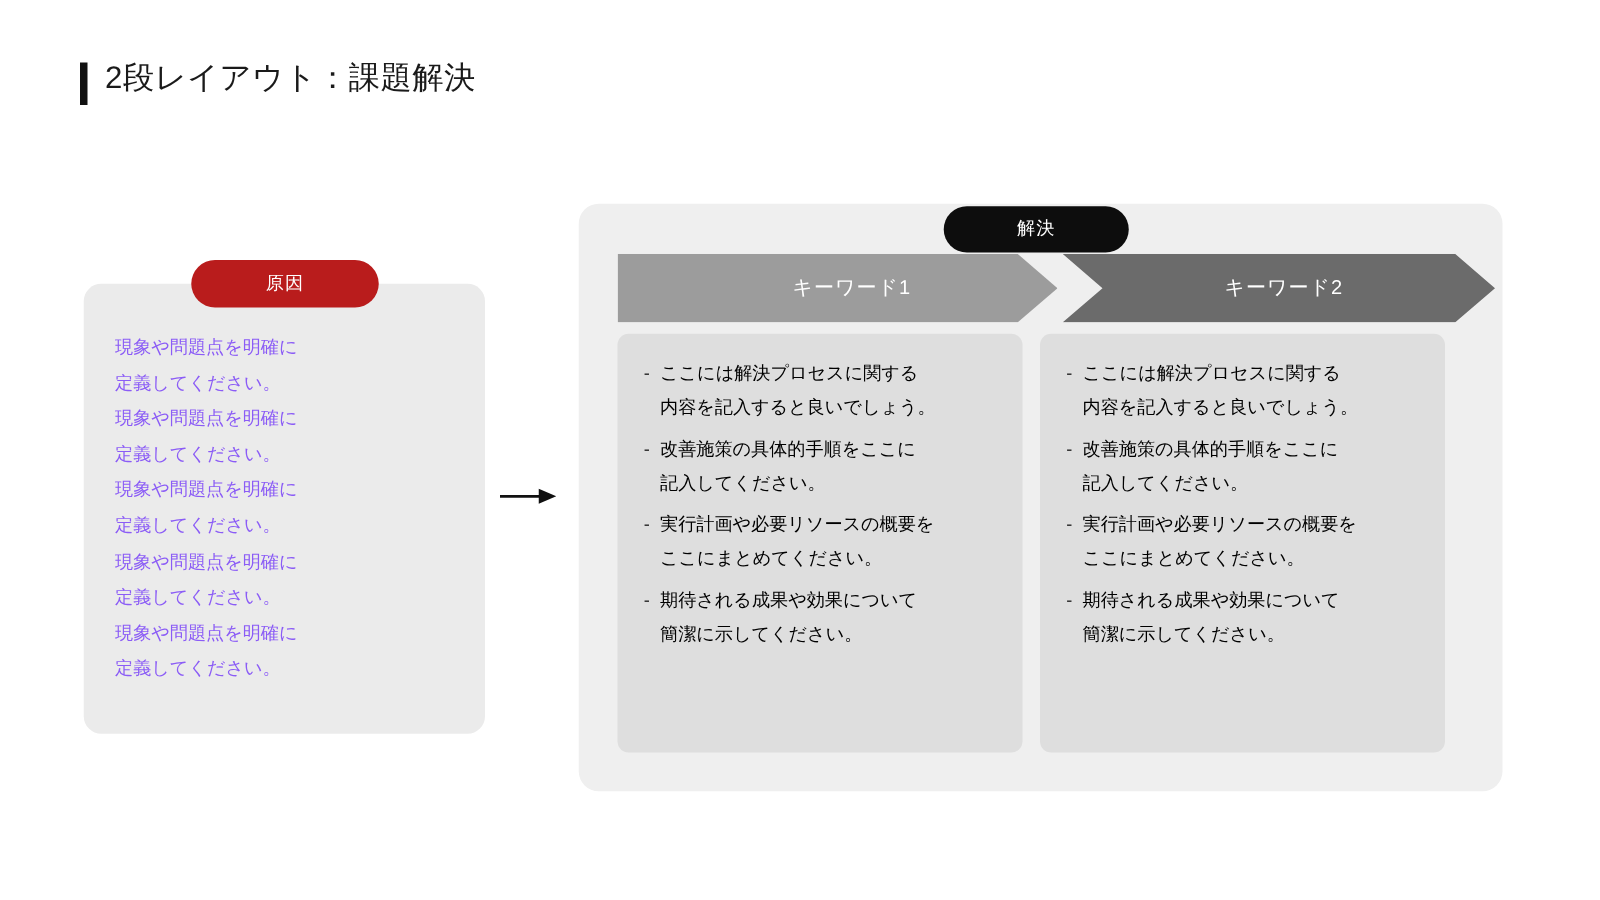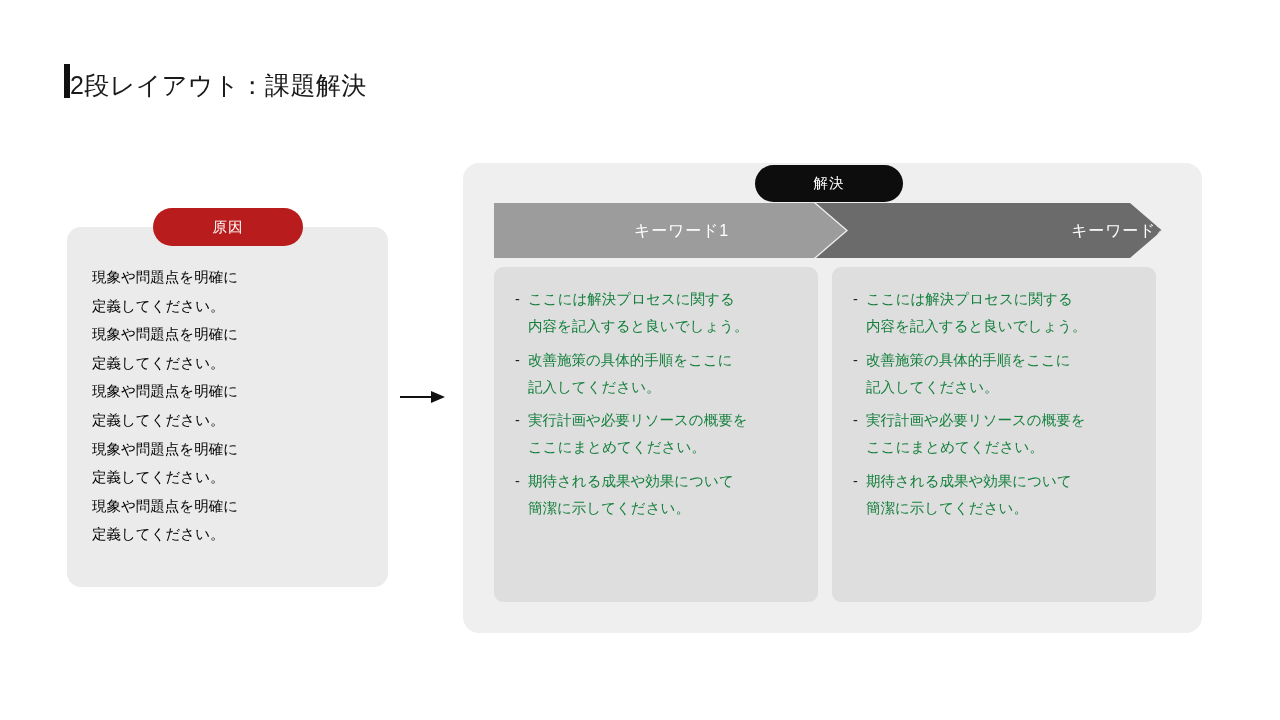--- a/index.html
+++ b/index.html
@@ -14,24 +14,24 @@
     background: #ffffff;
     font-family: "Liberation Sans", "DejaVu Sans", sans-serif;
     position: relative;
     -webkit-font-smoothing: antialiased;
   }
 
   
   #slide-title {
     position: absolute;
     left: 64px;
-    top: 64px;
-    display: flex;
-    align-items: flex-end;
-    gap: 0;
+    top: 50px;
+    display: flex;
+    align-items: flex-start;
+    gap: 14px;
   }
   #title-accent-bar {
     width: 6px;
     height: 34px;
     background: #111111;
     flex: 0 0 auto;
   }
   #title-text {
     font-size: 25px;
     color: #1a1a1a;
@@ -78,24 +78,23 @@
   }
   #cause-body {
     position: absolute;
     left: 25px;
     top: 56px;
     width: 275px;
     z-index: 2;
   }
   .cause-line {
     font-size: 14.5px;
-    color: #000000;
+    color: #8b5cf6;
     line-height: 28.6px;
     white-space: nowrap;
-    font-family: Liberation Mono, monospace;
   }
 
   
   #flow-arrow {
     position: absolute;
     left: 398px;
     top: 377px;
     width: 50px;
     height: 40px;
     display: flex;
@@ -160,26 +159,25 @@
   }
   #chevron-keyword-1 {
     left: 0px;
     width: 352px;
     background: #9c9c9c;
     -webkit-clip-path: polygon(0 0, calc(100% - 32px) 0, 100% 50%, calc(100% - 32px) 100%, 0 100%);
     clip-path: polygon(0 0, calc(100% - 32px) 0, 100% 50%, calc(100% - 32px) 100%, 0 100%);
     padding-left: 39px;
   }
   #chevron-keyword-2 {
-    left: 322px;
+    left: 356px;
     width: 346px;
     background: #6b6b6b;
     -webkit-clip-path: polygon(0 0, calc(100% - 32px) 0, 100% 50%, calc(100% - 32px) 100%, 0 100%, 32px 50%);
     clip-path: polygon(0 0, calc(100% - 32px) 0, 100% 50%, calc(100% - 32px) 100%, 0 100%, 32px 50%);
-    justify-content: flex-end;
   }
   .chevron-label {
     color: #ffffff;
     font-size: 16px;
     letter-spacing: 0.8px;
     line-height: 1;
     pointer-events: none;
   }
   #chevron-keyword-1 .chevron-label { transform: translateX(-8px); }
   #chevron-keyword-2 .chevron-label { transform: translateX(4px); }
@@ -209,21 +207,21 @@
   .bullet-dash {
     flex: 0 0 auto;
     width: 13px;
     font-size: 14.5px;
     color: #1f1f1f;
     line-height: 27px;
   }
   .bullet-text {
     flex: 1 1 auto;
     font-size: 14.5px;
-    color: #15803d;
+    color: #000000;
     line-height: 27px;
   }
   .bullet-text .bullet-line {
     white-space: nowrap;
     display: block;
   }
 </style>
 </head>
 <body style="background: rgb(255, 255, 255);">
 

